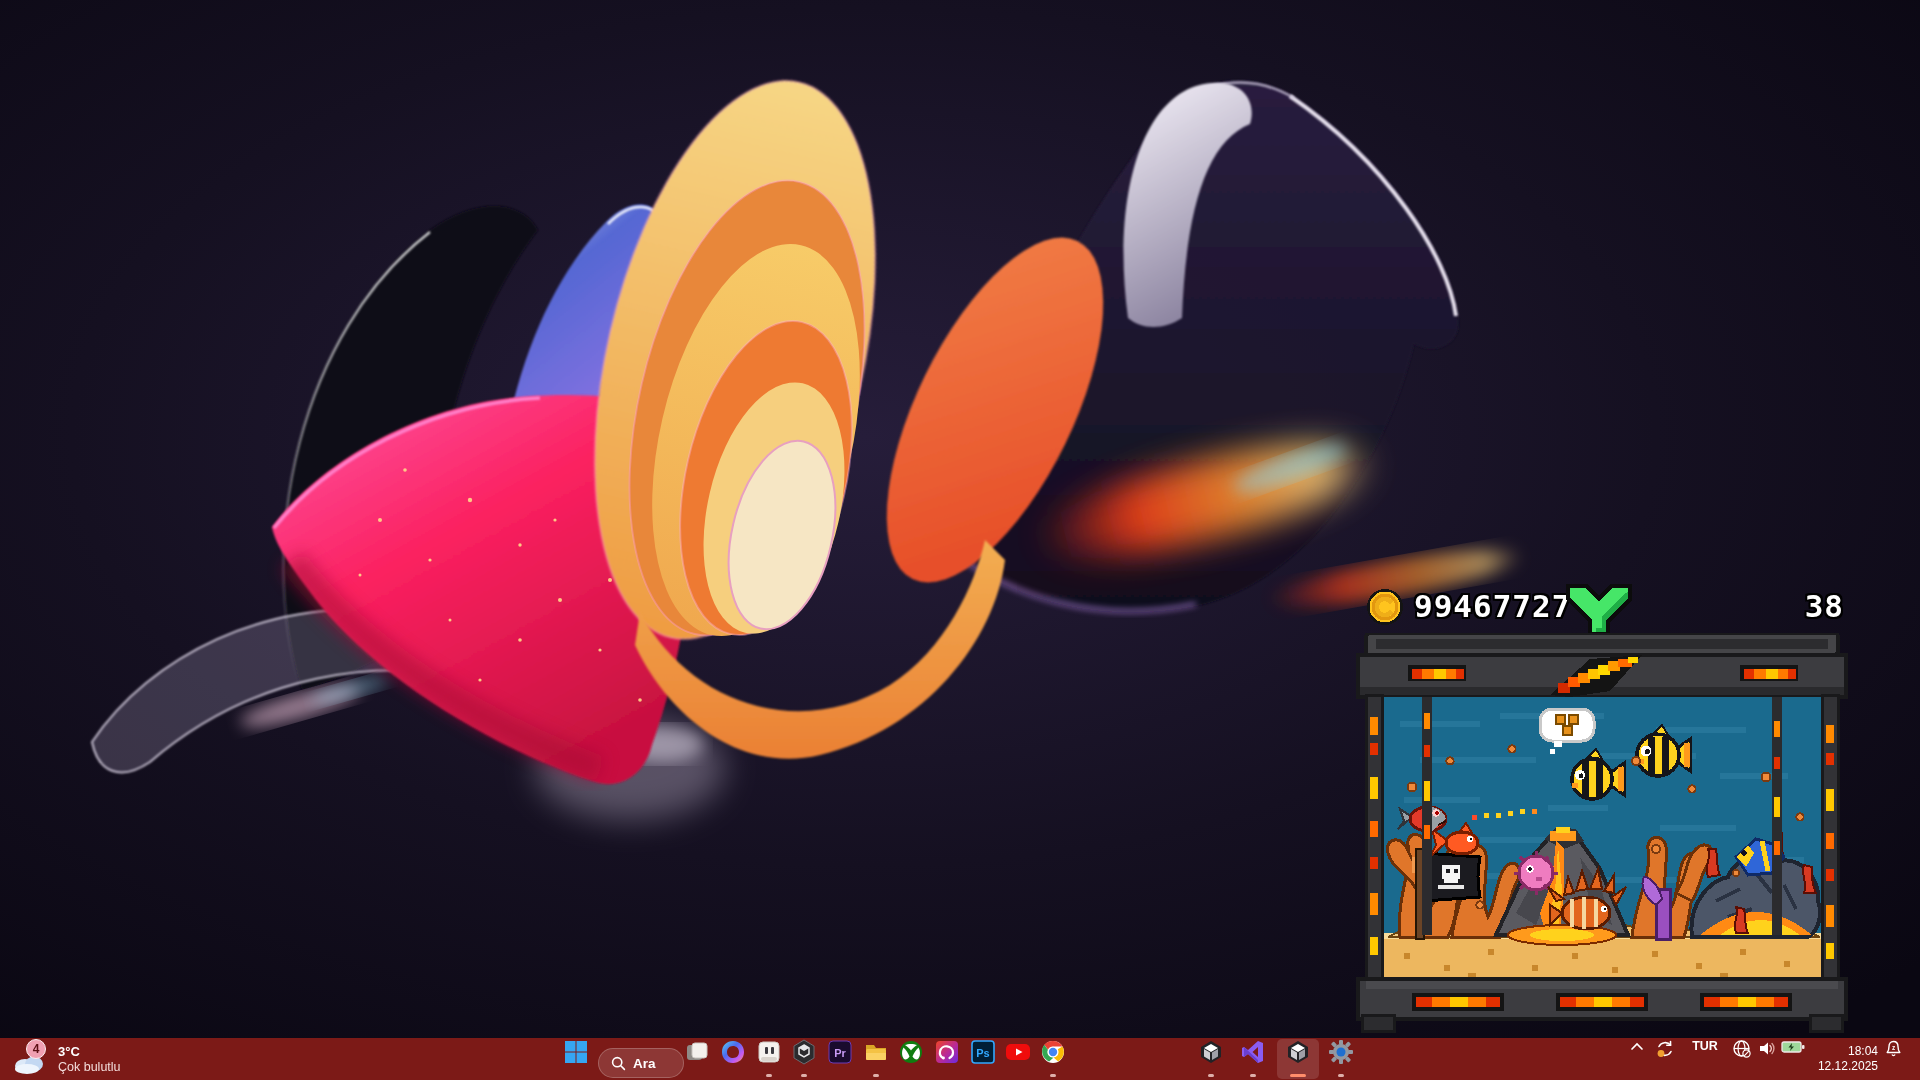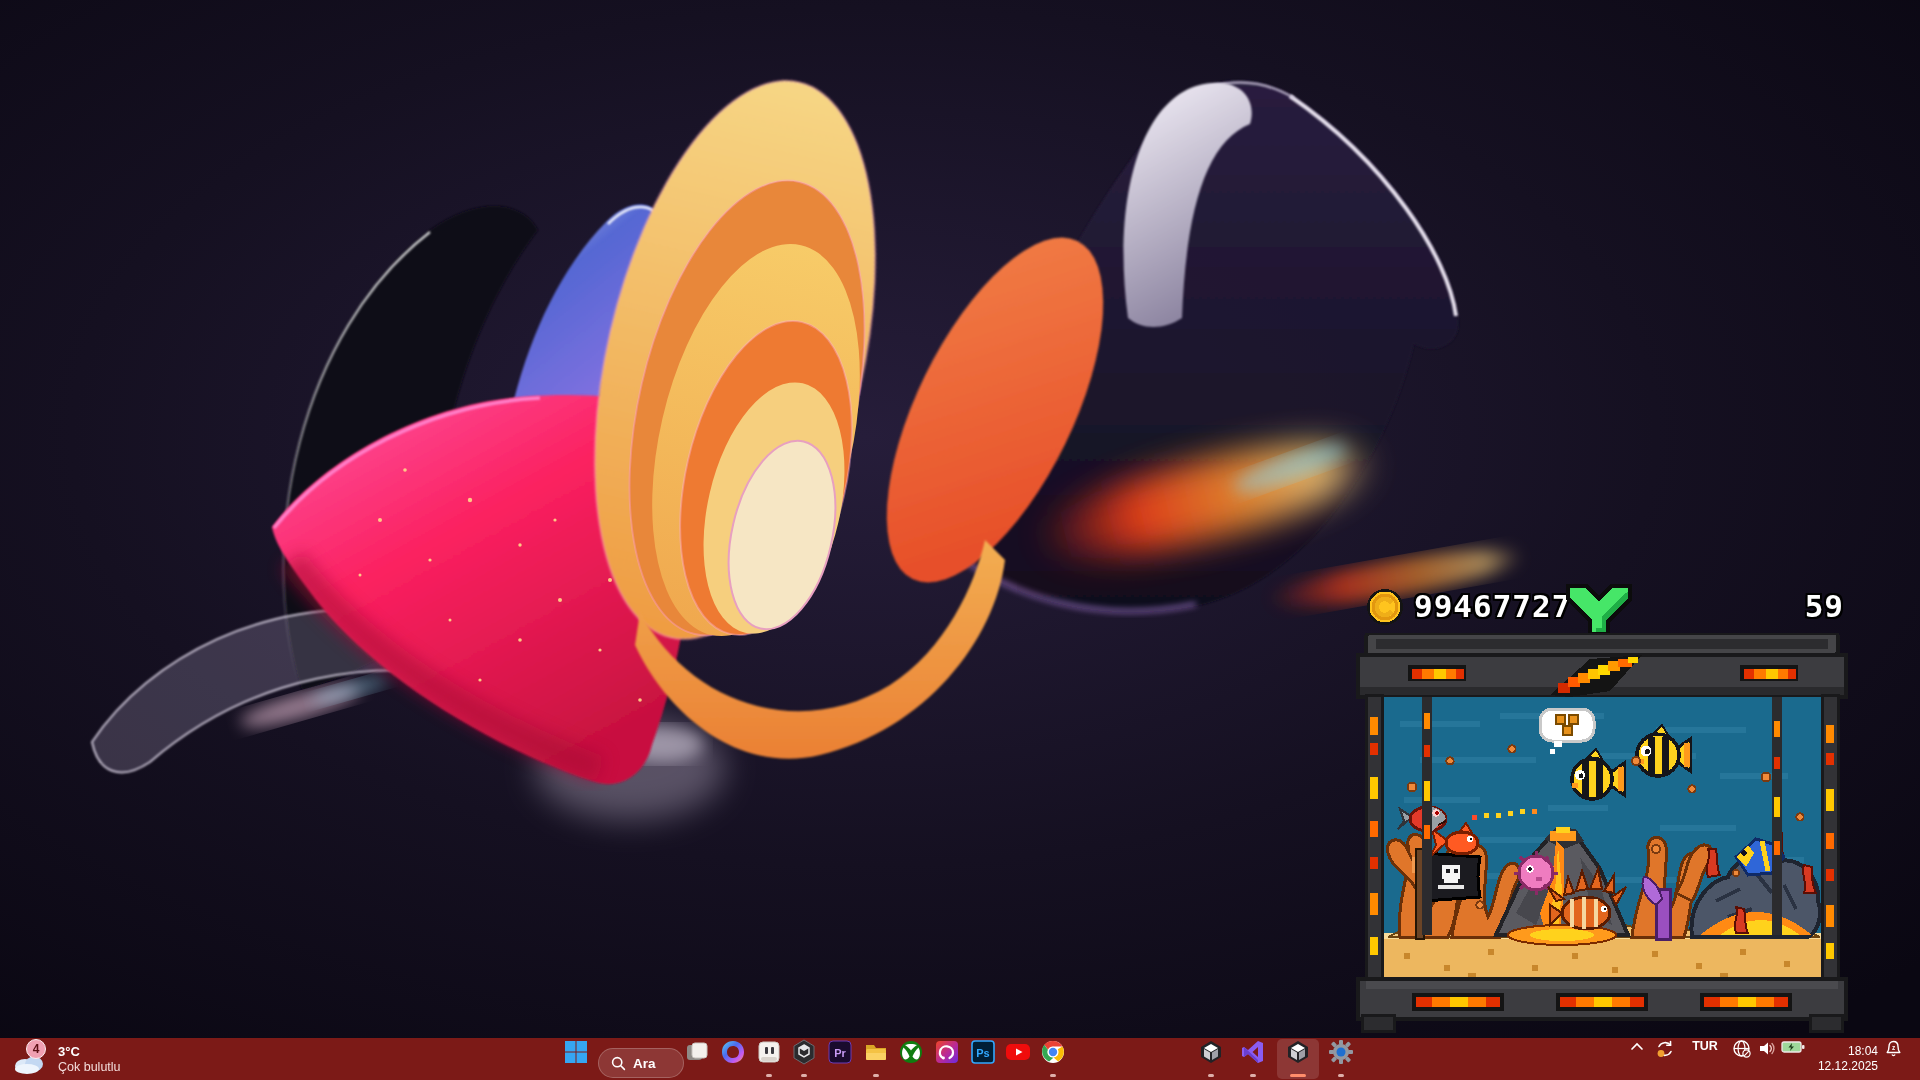--- a/index.html
+++ b/index.html
@@ -216,21 +216,21 @@
         <circle cx="21" cy="21" r="15.5" fill="#ffc41e"></circle>
         <circle cx="21" cy="21" r="12" fill="none" stroke="#e2970f" stroke-width="3"></circle>
         <path d="M26 15 A8 8 0 1 0 26 27" fill="none" stroke="#efae18" stroke-width="4.5" stroke-linecap="square"></path>
       </svg>
       <div class="coin-count pixel-num">99467727</div>
       <svg class="chevron-down" width="74" height="66" viewBox="0 0 37 33" shape-rendering="crispEdges">
         <path d="M2 1 H13 L18.5 7 L24 1 H35 V9 L24 20 V27 H13 V20 L2 9 Z" fill="#0c0c0c"></path>
         <path d="M4 3 H12 L18.5 10 L25 3 H33 V8 L22 19 V25 H15 V19 L4 8 Z" fill="#46e668"></path>
         <path d="M33 5 V8 L22 19 V25 H17 V23 H20 V17 L31 6 Z" fill="#1fae46"></path>
       </svg>
-      <div class="fish-count pixel-num">59</div>
+      <div class="fish-count pixel-num">38</div>
     </div>
 
     <svg class="tank" width="494" height="404" viewBox="0 0 247 202" shape-rendering="crispEdges">
 
       <g>
         <rect x="5" y="0" width="236" height="11" rx="2" fill="#454548" stroke="#19191b" stroke-width="2"></rect>
         <rect x="10" y="3" width="226" height="5" fill="#2c2c2f"></rect>
         <rect x="1" y="11" width="244" height="21" fill="#3c3c40" stroke="#19191b" stroke-width="2"></rect>
         <rect x="2" y="27" width="242" height="4" fill="#2a2a2d"></rect>
         <rect x="26" y="16" width="29" height="8" fill="#141414"></rect>

